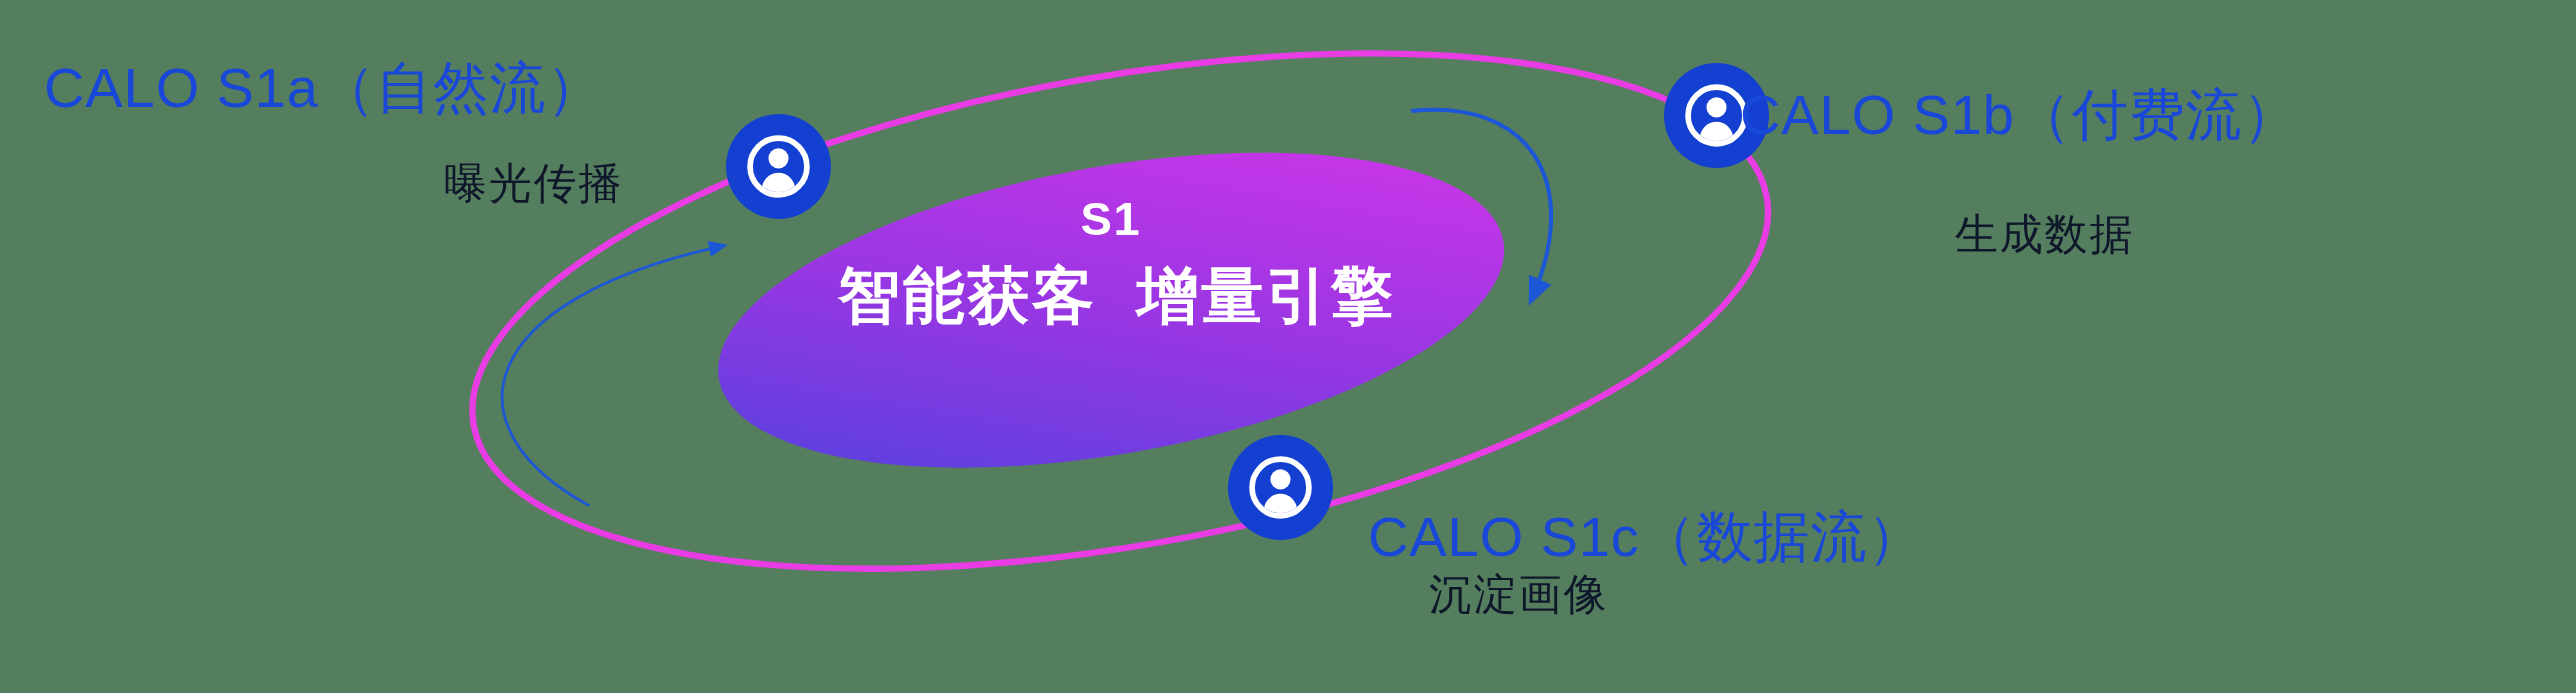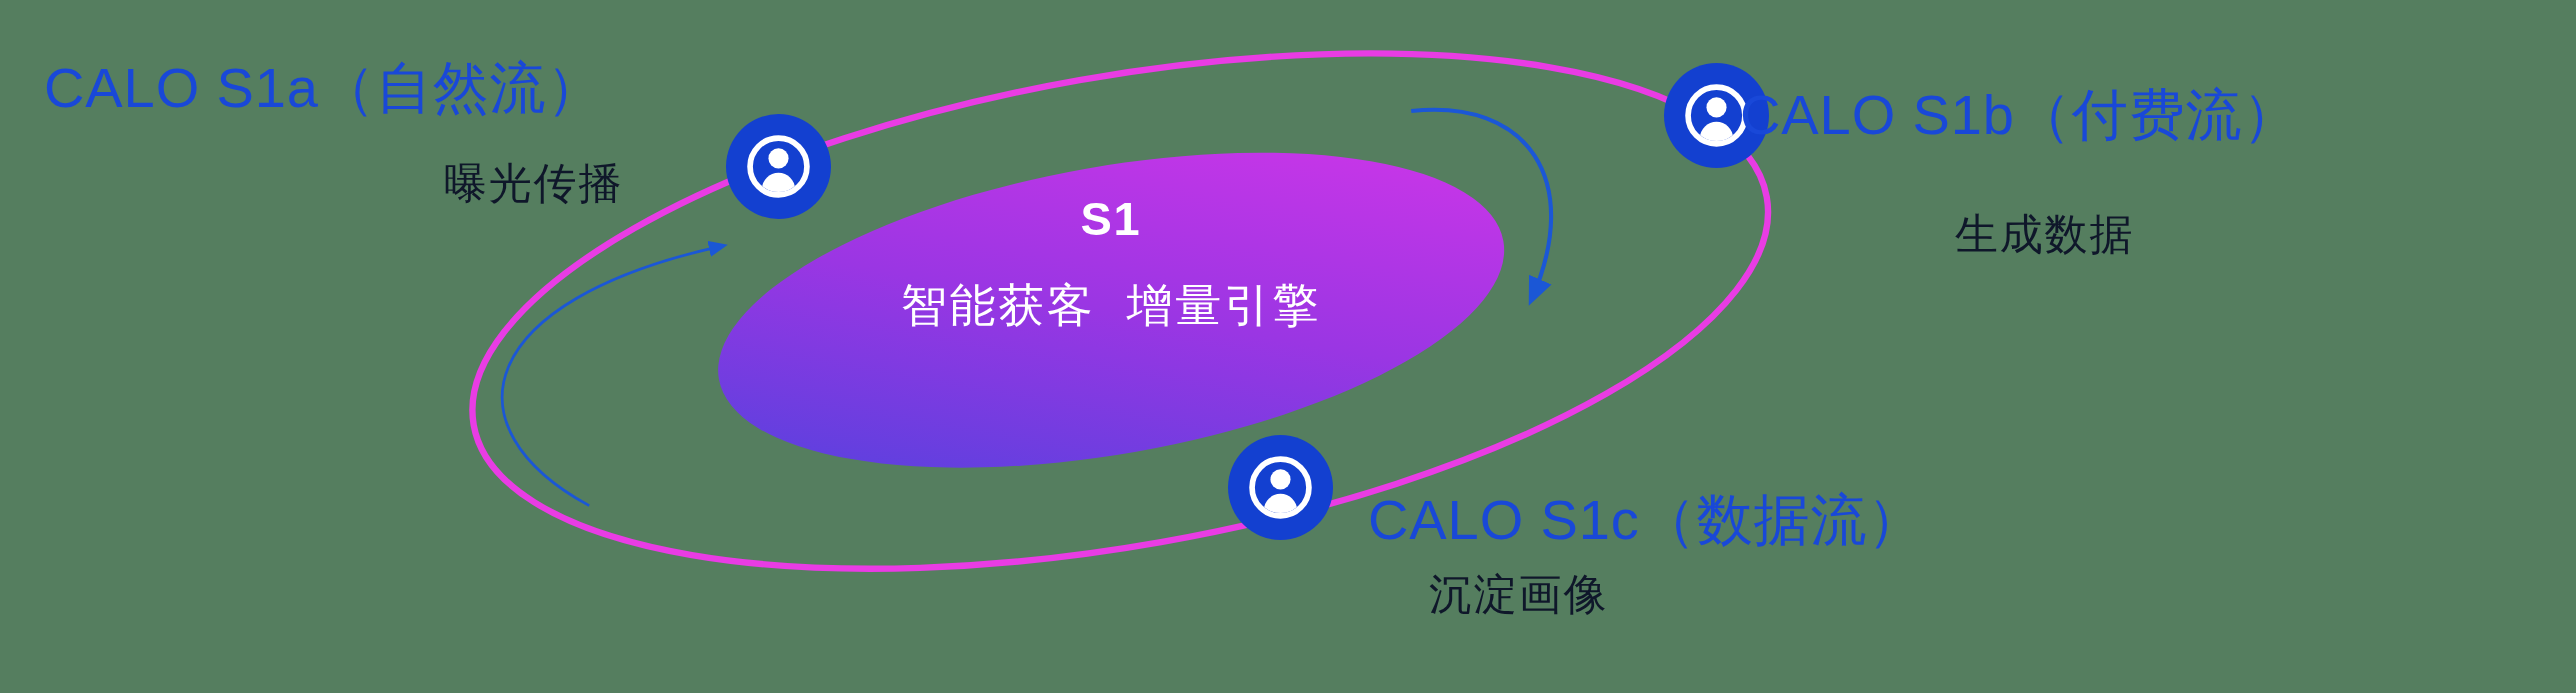--- a/index.html
+++ b/index.html
@@ -41,23 +41,23 @@
     width:546px;
     text-align:center;
     color:#ffffff;
   }
   .core-title{
     font-size:47px;
     font-weight:600;
     letter-spacing:1.8px;
   }
   .core-subtitle{
-    margin-top:29px;
-    font-size:46px;
-    font-weight:400;
+    margin-top:8px;
+    font-size:62px;
+    font-weight:700;
     letter-spacing:2.7px;
     white-space:pre;
   }
   .node{
     position:absolute;
     width:105px;
     height:105px;
     border-radius:50%;
     background:#1340d0;
     box-shadow:0 0 0 0 rgba(0,0,0,0);
@@ -136,17 +136,17 @@
       <circle cx="24" cy="34.5" r="7.6" fill="#ffffff" clip-path="url(#clipC)"></circle>
     </svg>
   </div>
 
   <div class="label label-blue" style="left:44px; top:35px;margin-top:22px;">CALO S1a（自然流）</div>
   <div class="label label-white" style="left:444px; top:160px;">曝光传播</div>
 
   <div class="label label-blue" style="left:1740px; top:84px;">CALO S1b（付费流）</div>
   <div class="label label-white" style="left:1955px; top:211px;">生成数据</div>
 
-  <div class="label label-blue" style="left:1368px; top:489px;">CALO S1c（数据流）</div>
+  <div class="label label-blue" style="left:1368px; top:506px;">CALO S1c（数据流）</div>
   <div class="label label-white" style="left:1429px; top:571px;">沉淀画像</div>
 
 </div>
 
 
 </body></html>

